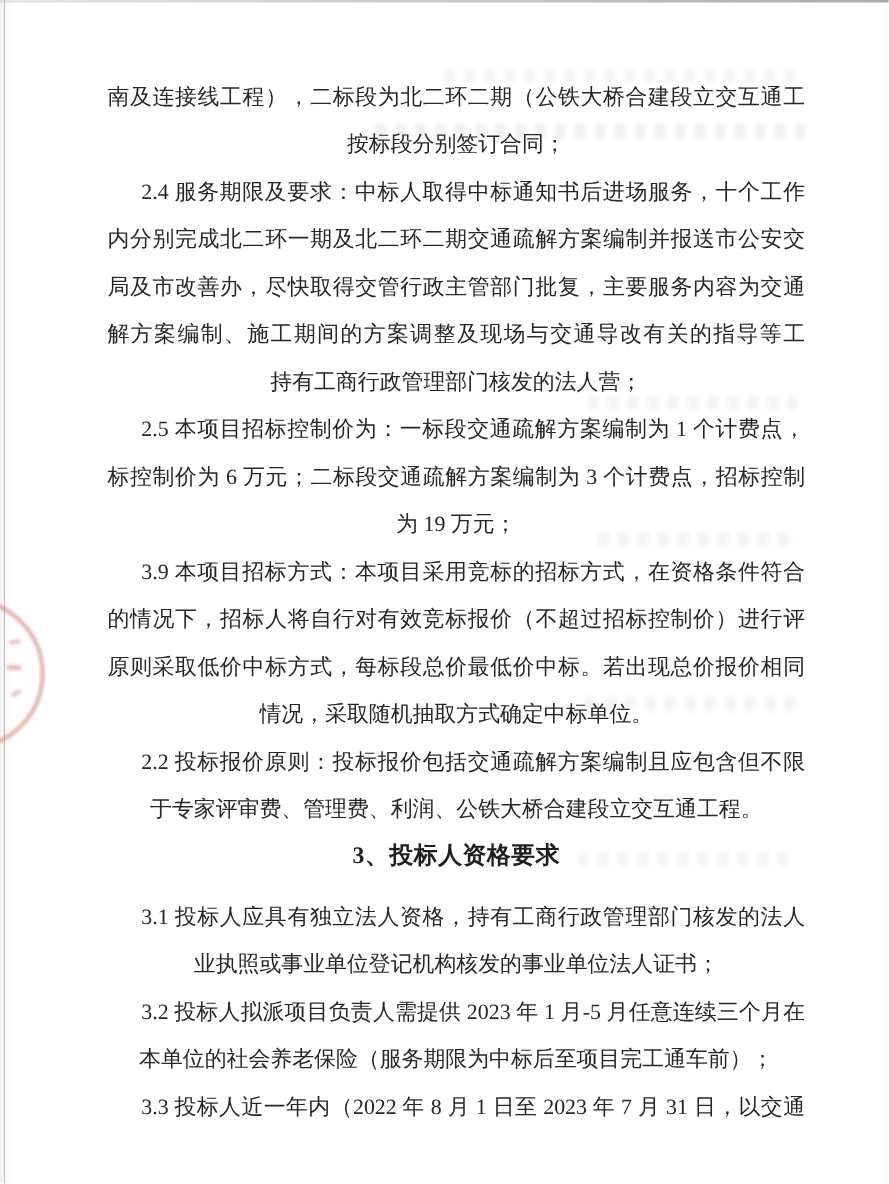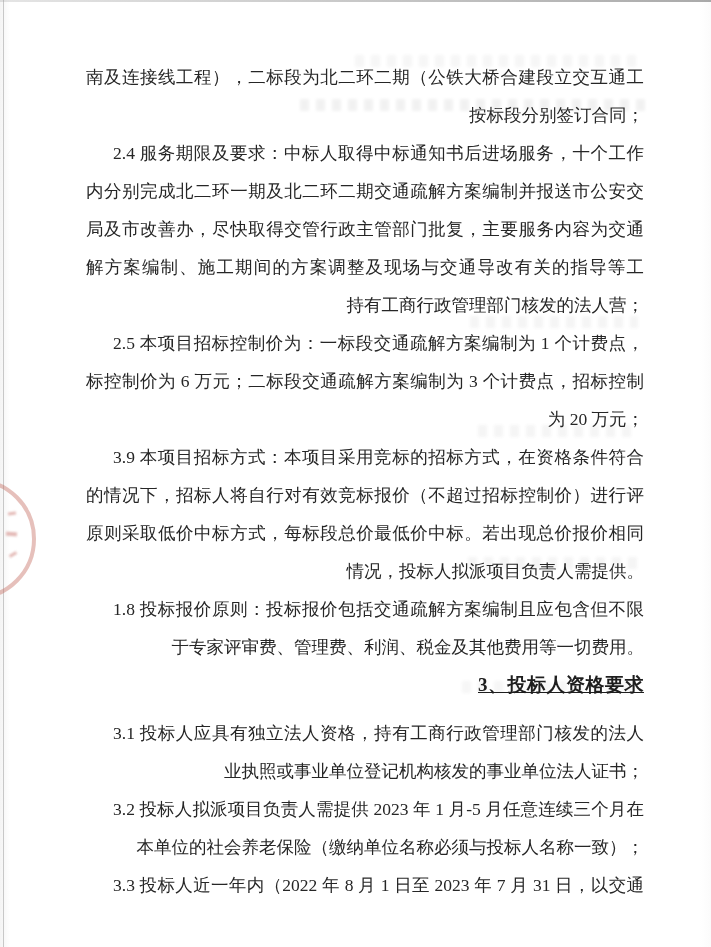--- a/index.html
+++ b/index.html
@@ -56,30 +56,29 @@
   .content {
     position: absolute; left: 86px; top: 58px; width: 558px;
     color: #262626;
     font-size: 17.5px;
   }
   .para { margin: 0; }
   .para-gap { margin-top: 10px; }
   .ln {
     height: 38px; line-height: 38px;
     overflow: hidden;
-    text-align: right;
+    text-align: center;
   }
   .jl { text-align: justify; text-align-last: justify; }
   .ind { padding-left: 27px; }
   .head {
     font-weight: bold;
     font-size: 19px;
     letter-spacing: .5px;
     color: #1e1e1e;
-    text-decoration: underline;
   }
 </style>
 </head>
 <body>
 
 <div class="page">
 
   <div class="edge-top"></div>
   <div class="edge-left"></div>
 
@@ -107,47 +106,47 @@
       <div class="ln jl ind">2.4 服务期限及要求：中标人取得中标通知书后进场服务，十个工作日</div>
       <div class="ln jl">内分别完成北二环一期及北二环二期交通疏解方案编制并报送市公安交管</div>
       <div class="ln jl">局及市改善办，尽快取得交管行政主管部门批复，主要服务内容为交通疏</div>
       <div class="ln jl">解方案编制、施工期间的方案调整及现场与交通导改有关的指导等工作，</div>
       <div class="ln end">持有工商行政管理部门核发的法人营；</div>
     </div>
 
     <div class="para">
       <div class="ln jl ind">2.5 本项目招标控制价为：一标段交通疏解方案编制为 1 个计费点，招</div>
       <div class="ln jl">标控制价为 6 万元；二标段交通疏解方案编制为 3 个计费点，招标控制价</div>
-      <div class="ln end">为 20 万元；</div>
+      <div class="ln end">为 19 万元；</div>
     </div>
 
     <div class="para">
       <div class="ln jl ind">3.9 本项目招标方式：本项目采用竞标的招标方式，在资格条件符合</div>
       <div class="ln jl">的情况下，招标人将自行对有效竞标报价（不超过招标控制价）进行评比，</div>
       <div class="ln jl">原则采取低价中标方式，每标段总价最低价中标。若出现总价报价相同的</div>
-      <div class="ln end">情况，投标人拟派项目负责人需提供。</div>
+      <div class="ln end">情况，采取随机抽取方式确定中标单位。</div>
     </div>
 
     <div class="para">
-      <div class="ln jl ind">1.8 投标报价原则：投标报价包括交通疏解方案编制且应包含但不限</div>
-      <div class="ln end">于专家评审费、管理费、利润、税金及其他费用等一切费用。</div>
+      <div class="ln jl ind">2.2 投标报价原则：投标报价包括交通疏解方案编制且应包含但不限</div>
+      <div class="ln end">于专家评审费、管理费、利润、公铁大桥合建段立交互通工程。</div>
     </div>
 
     <div class="para">
       <div class="ln end head">3、投标人资格要求</div>
     </div>
 
     <div class="para para-gap">
       <div class="ln jl ind">3.1 投标人应具有独立法人资格，持有工商行政管理部门核发的法人营</div>
       <div class="ln end">业执照或事业单位登记机构核发的事业单位法人证书；</div>
     </div>
 
     <div class="para">
       <div class="ln jl ind">3.2 投标人拟派项目负责人需提供 2023 年 1 月-5 月任意连续三个月在</div>
-      <div class="ln end">本单位的社会养老保险（缴纳单位名称必须与投标人名称一致）；</div>
+      <div class="ln end">本单位的社会养老保险（服务期限为中标后至项目完工通车前）；</div>
     </div>
 
     <div class="para">
       <div class="ln jl ind">3.3 投标人近一年内（2022 年 8 月 1 日至 2023 年 7 月 31 日，以交通疏</div>
     </div>
 
   </div>
 </div>
 
 </body></html>

